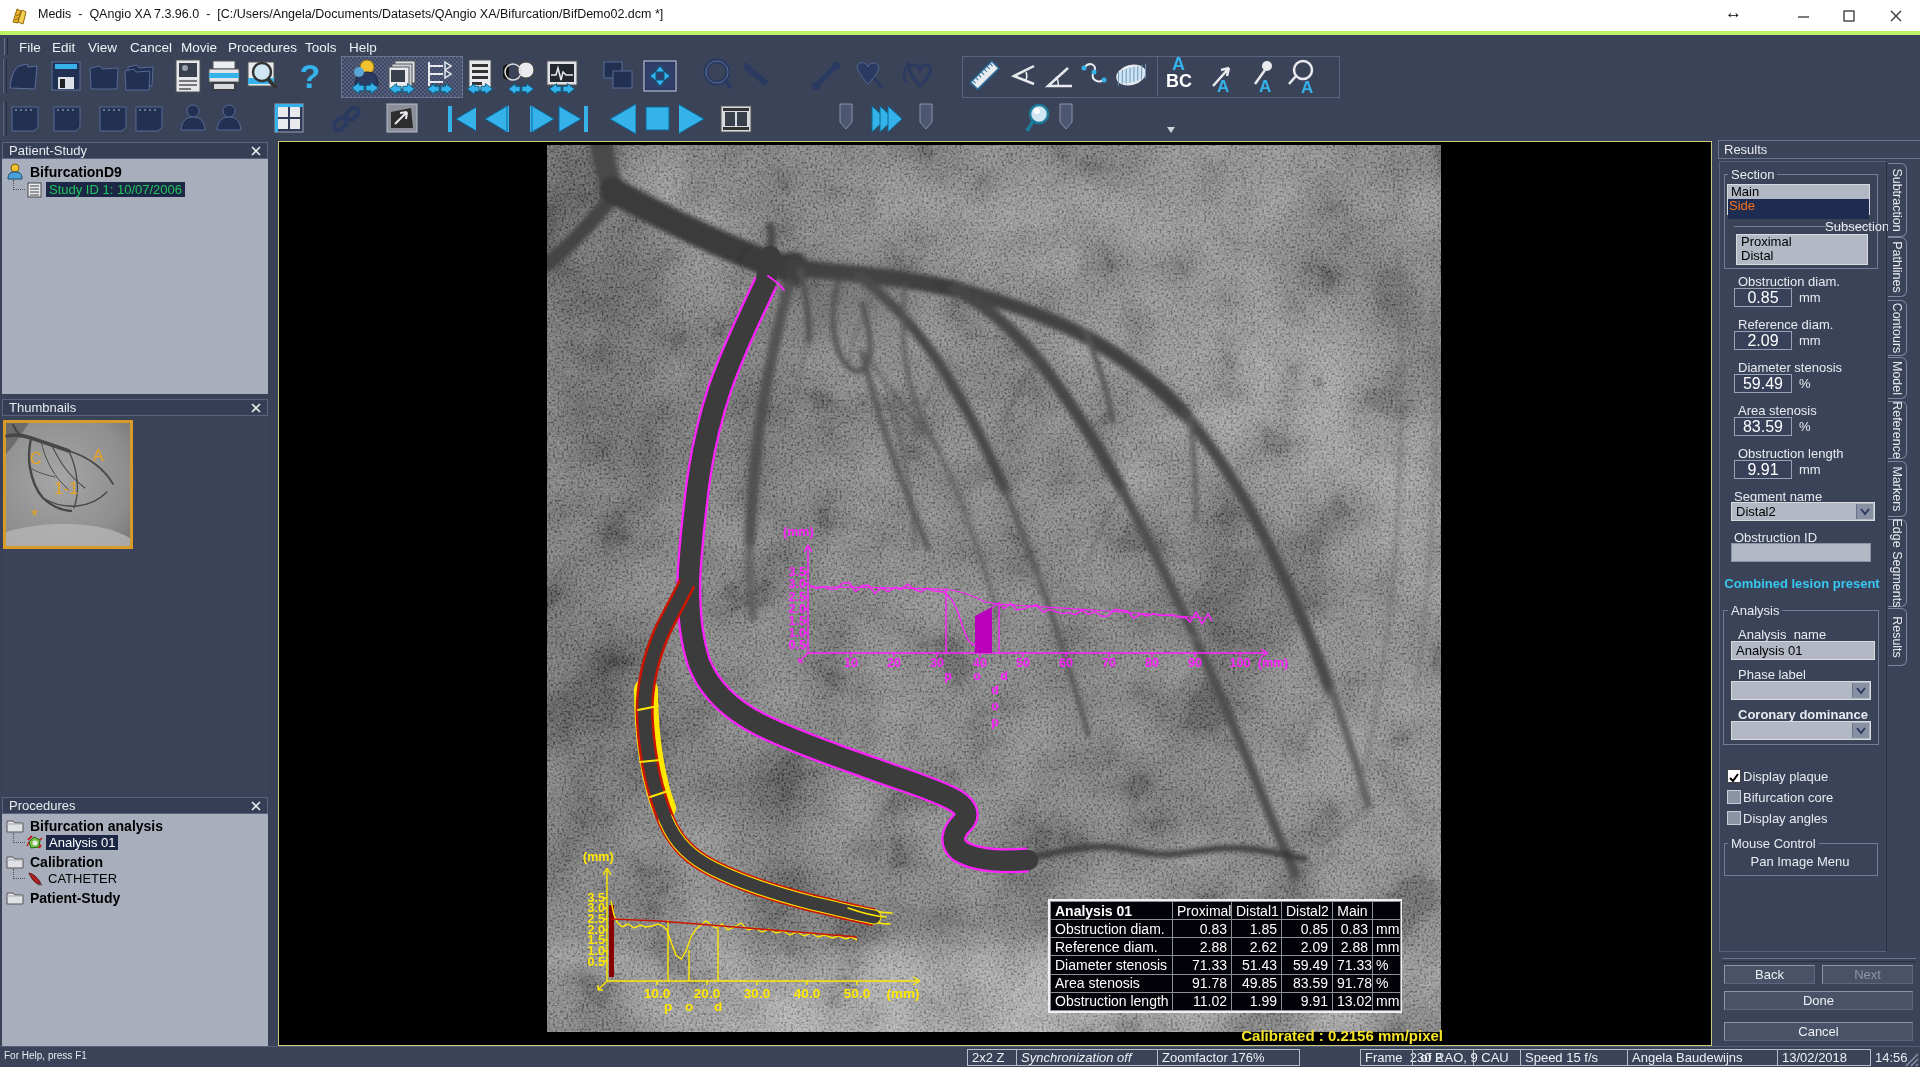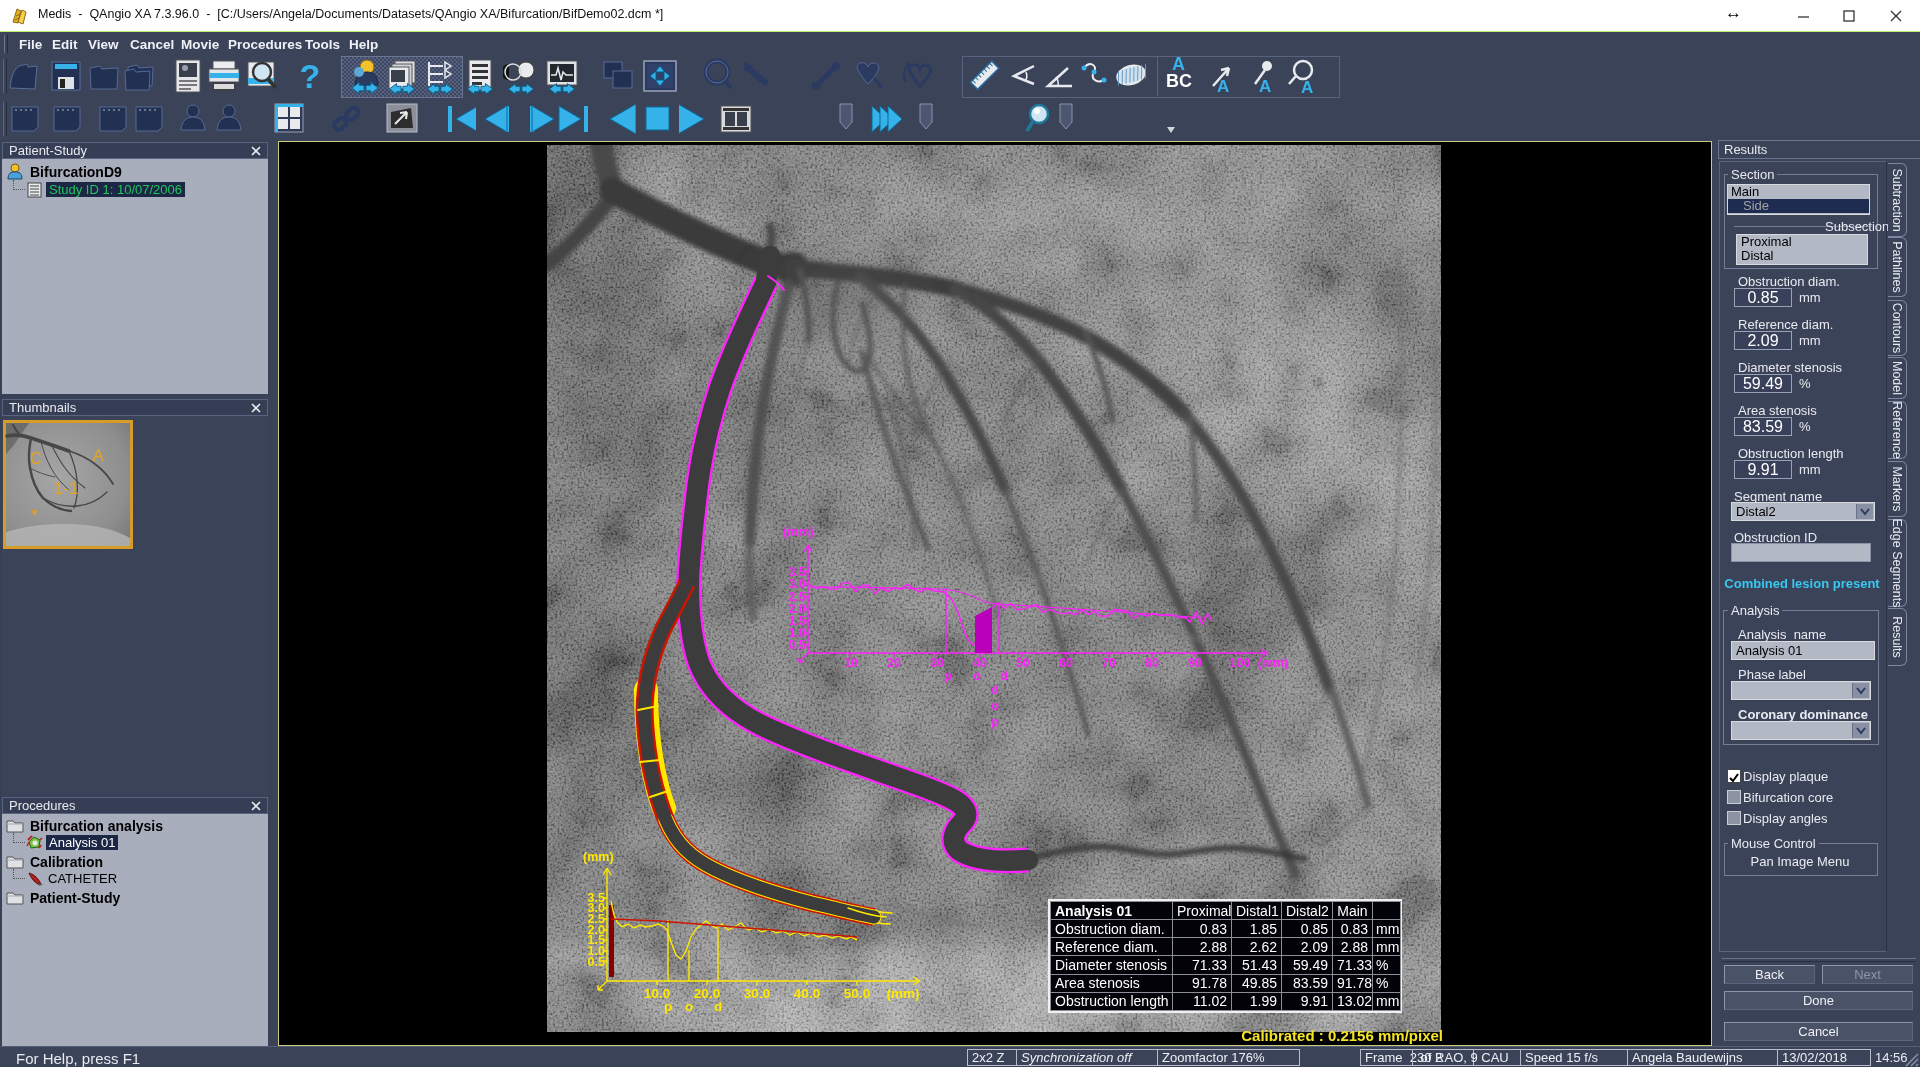--- a/index.html
+++ b/index.html
@@ -1,19 +1,19 @@
 <!DOCTYPE html>
 <html><head>
 <meta charset="utf-8">
 <style>
 html,body{margin:0;padding:0;background:#222;}
 #root{position:relative;width:1920px;height:1067px;overflow:hidden;background:#3b4359;font-family:"Liberation Sans",sans-serif;}
 .abs{position:absolute;}
 #titlebar{left:0;top:0;width:1920px;height:31px;background:#fff;color:#000;font-size:12.5px;}
-#menubar{left:0;top:31px;width:1920px;height:24px;background:#3b4359;color:#eef1f6;font-size:13.5px;border-top:1px solid #bef264;font-weight:bold;}
+#menubar{left:0;top:31px;width:1920px;height:24px;background:#3b4359;color:#eef1f6;font-size:13.5px;border-top:4px solid #bef264;}
 .menuitem{position:absolute;top:5px;}
 #tb1{left:0;top:55px;width:1920px;height:43px;background:#3b4359;}
 #tb2{left:0;top:98px;width:1920px;height:42px;background:#3b4359;}
 .phead{background:#353e54;color:#e8eaf0;font-size:13px;line-height:16px;padding-left:6px;border:1px solid #5a6480;}
 .pbody{background:#a8aebb;}
 .dkbody{background:#3b4359;}
 #antab td{border:1px solid #8a9098;height:16px;line-height:16px;padding:0 4px;white-space:nowrap;overflow:hidden;}
 #statusbar{left:0;top:1046px;width:1920px;height:21px;background:#3b4359;color:#e8eaf0;font-size:13px;border-top:1px solid #555e77;}
 .sbox{position:absolute;top:2px;height:15px;border:1px solid #b8bdc9;color:#eef0f4;font-size:13px;padding:0 4px;line-height:15px;}
 .lbl{position:absolute;color:#e9ebf1;font-size:13px;white-space:nowrap;}
@@ -825,21 +825,21 @@
       </div>
 <div class="abs" style="left:881px;top:885px;width:283px;text-align:right;color:#f4e428;font-weight:bold;font-size:15px;">Calibrated : 0.2156 mm/pixel</div>
     </div>
 <div id="rightpanel" class="abs" style="left:1712px;top:140px;width:208px;height:906px;background:#3b4359;"></div>
     <div class="abs" style="left:1718px;top:140px;width:197px;height:17px;border:1px solid #6a7590;color:#e8eaee;font-size:13px;line-height:17px;padding-left:5px;">Results</div>
     <div class="abs" style="left:1719px;top:161px;width:166px;height:789px;border:1px solid #59627e;border-right-color:#2a3044;"></div>
     <div class="abs grpbox" style="left:1724px;top:174px;width:152px;height:93px;"></div>
     <div class="abs grplbl" style="left:1728px;top:167px;background:#3b4359;">Section</div>
     <div class="abs" style="left:1727px;top:184px;width:141px;height:29px;border:1px solid #d8dade;background:#b2b8c4;">
 <div style="height:14px;font-size:13px;color:#000;line-height:14px;padding-left:3px;">Main</div>
-<div style="height:14px;font-size:13px;color:#a3a3a3;line-height:14px;padding-left:15px;background:#1e2c52;">Side</div>
+<div style="height:20px;font-size:13px;color:#f97316;line-height:14px;padding-left:1px;background:#1e2c52;">Side</div>
     </div>
     <div class="abs" style="left:1734px;top:226px;width:138px;height:1px;background:#737d97;"></div>
     <div class="abs grplbl" style="left:1822px;top:219px;">Subsection</div>
     <div class="abs" style="left:1736px;top:234px;width:130px;height:29px;border:1px solid #d8dade;background:#b2b8c4;">
 <div style="height:14px;font-size:13px;color:#000;line-height:14px;padding-left:4px;">Proximal</div>
 <div style="height:14px;font-size:13px;color:#000;line-height:14px;padding-left:4px;">Distal</div>
     </div>
     <div class="lbl" style="left:1738px;top:274px;">Obstruction diam.</div>
     <div class="vbox" style="left:1734px;top:288px;width:56px;height:17px;line-height:17px;">0.85</div>
     <div class="lbl" style="left:1799px;top:290px;">mm</div>
@@ -912,21 +912,21 @@
     <div class="tab" style="top:461px;height:54px;">
       <span class="tabtxt">Markers</span>
     </div>
     <div class="tab" style="top:519px;height:86px;">
       <span class="tabtxt">Edge Segments</span>
     </div>
     <div class="tab" style="top:608px;height:56px;">
       <span class="tabtxt">Results</span>
     </div>
 <div id="statusbar" class="abs">
-      <div class="abs" style="left:16px;top:3px;font-size:15px;">For Help, press F1</div>
+      <div class="abs" style="left:4px;top:3px;font-size:10px;">For Help, press F1</div>
       <div class="sbox" style="left:967px;width:40px;">2x2 Z</div>
       <div class="sbox" style="left:1016px;width:132px;font-style:italic;">Synchronization off</div>
       <div class="sbox" style="left:1157px;width:133px;">Zoomfactor 176%</div>
       <div class="sbox" style="left:1360px;width:104px;">Frame&nbsp; 2 of 2</div>
       <div class="sbox" style="left:1412px;width:99px;">30 RAO, 9 CAU</div>
       <div class="sbox" style="left:1520px;width:98px;">Speed 15 f/s</div>
       <div class="sbox" style="left:1627px;width:141px;">Angela Baudewijns</div>
       <div class="sbox" style="left:1777px;width:84px;">13/02/2018</div>
       <div class="abs" style="left:1875px;top:3px;font-size:13px;">14:56</div>
       <svg class="abs" style="left:1904px;top:5px" width="16" height="16">

